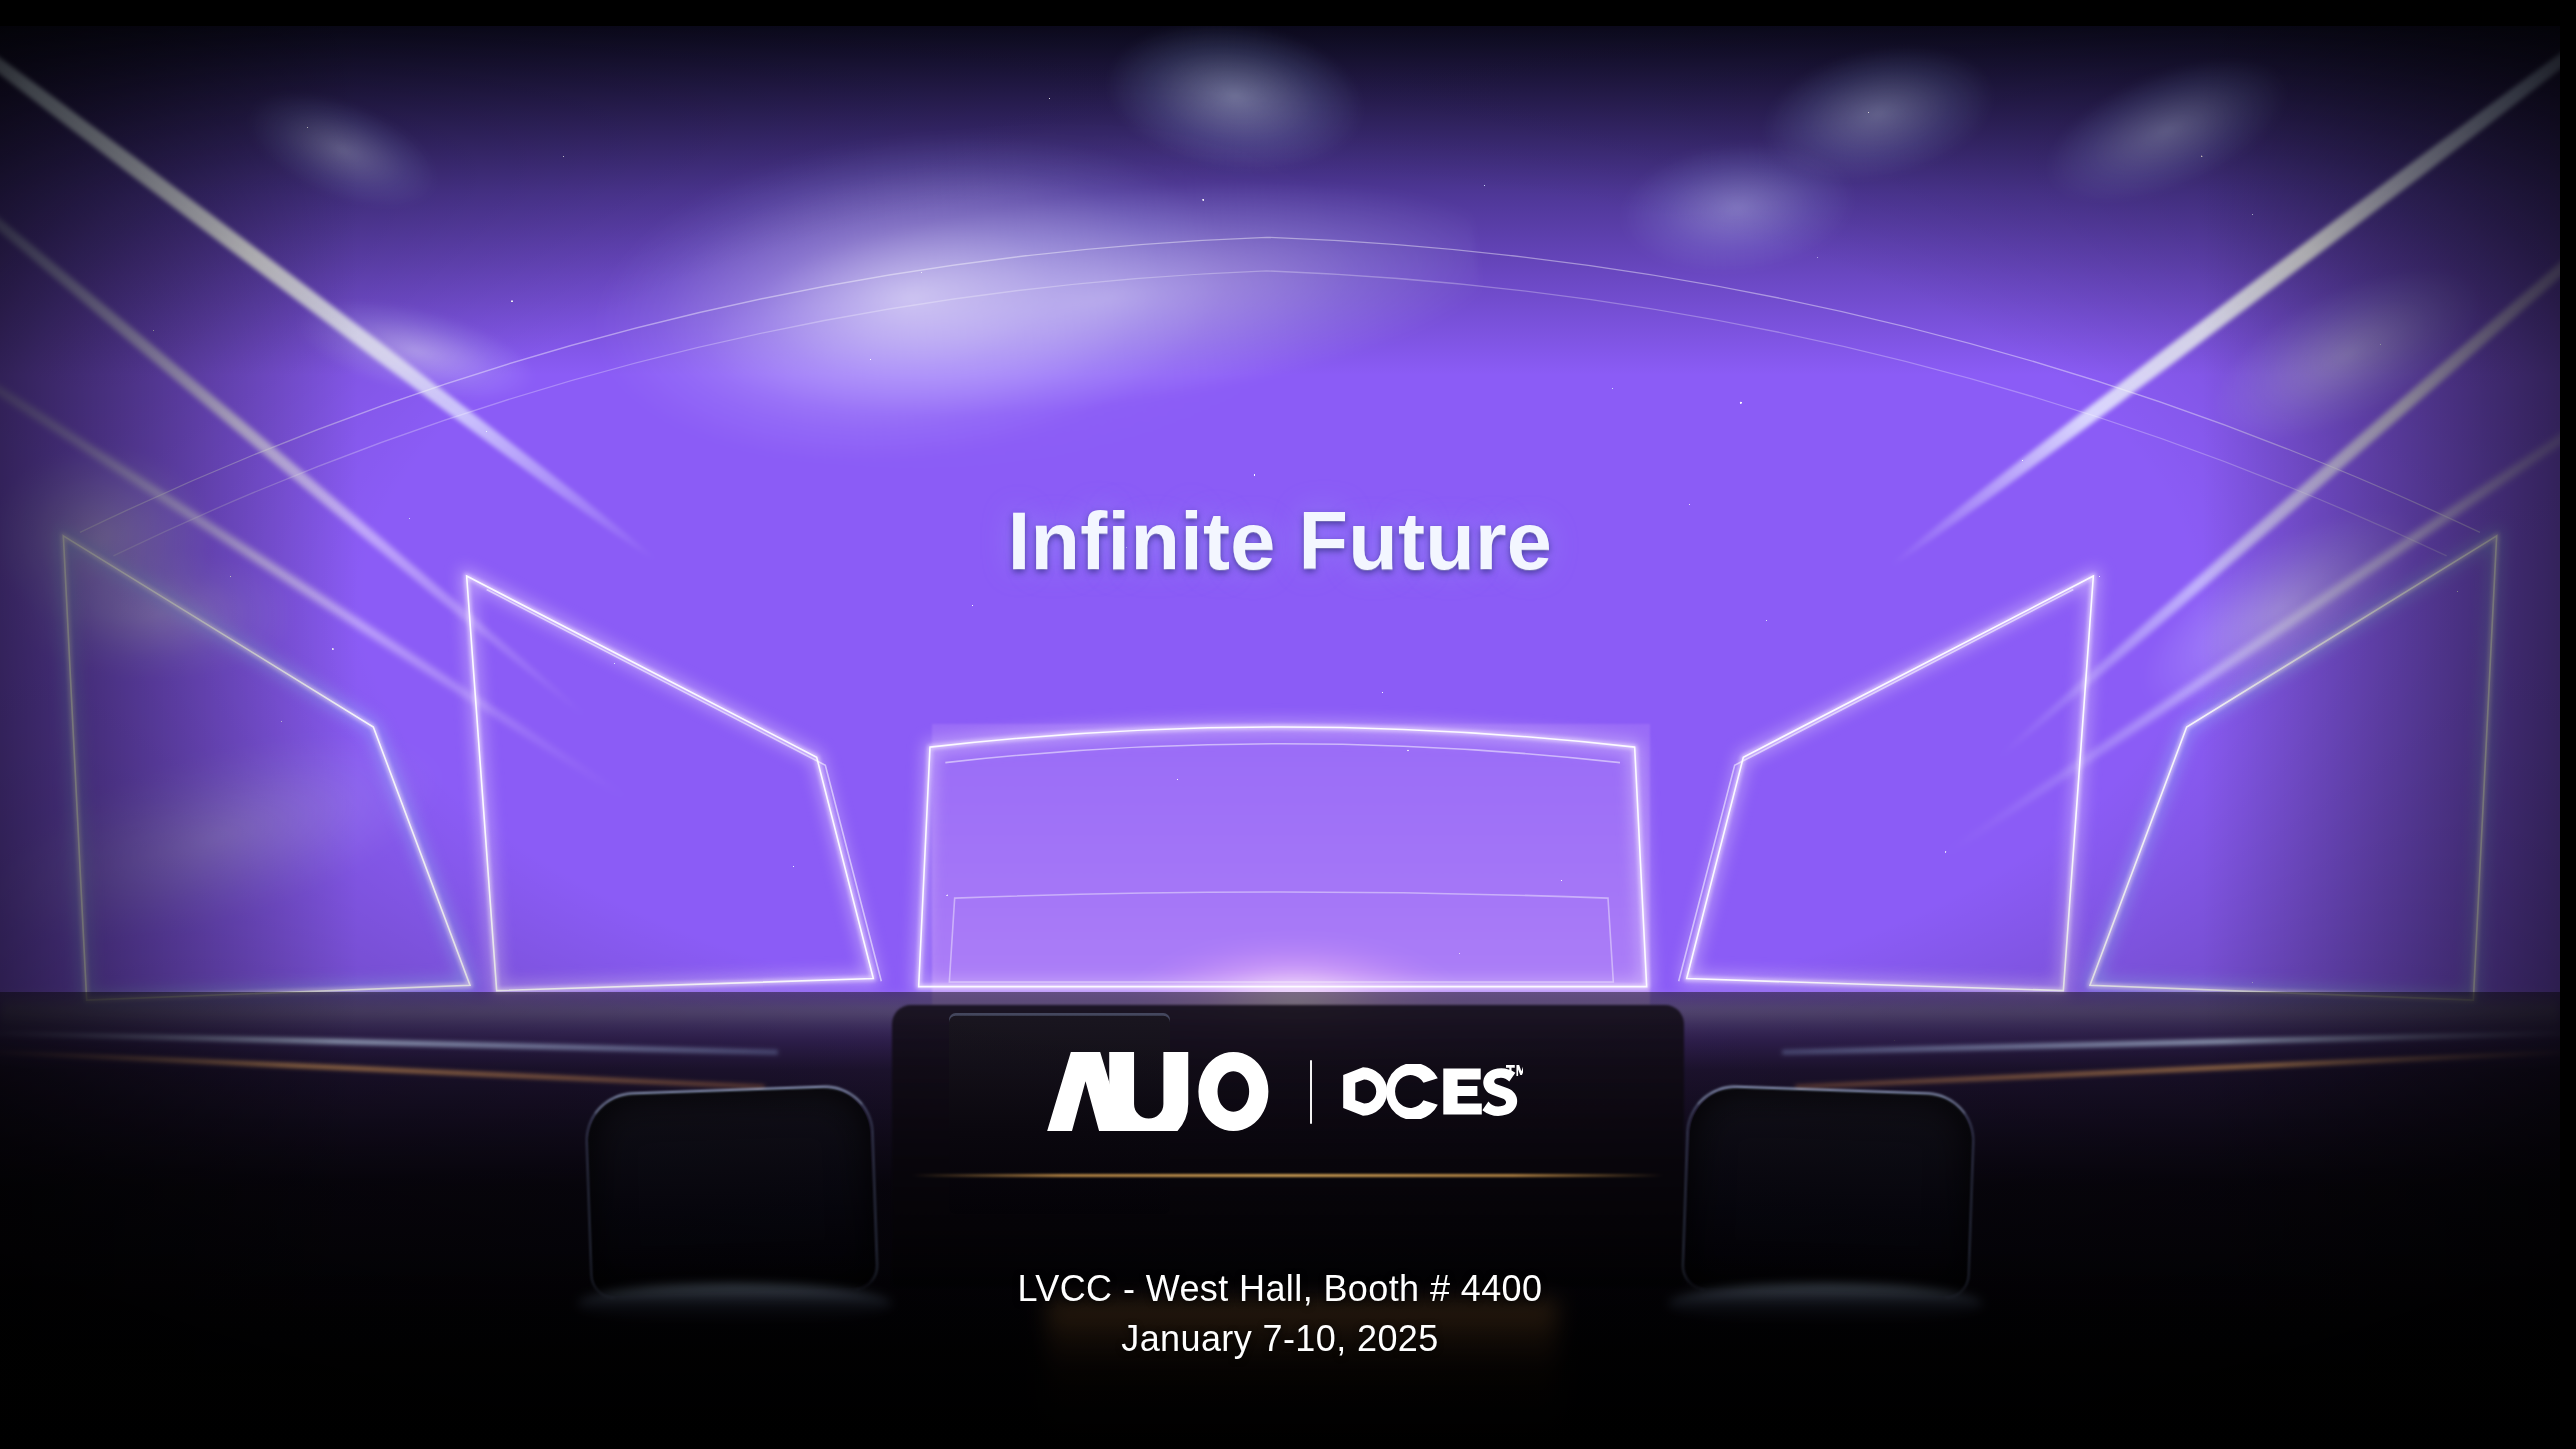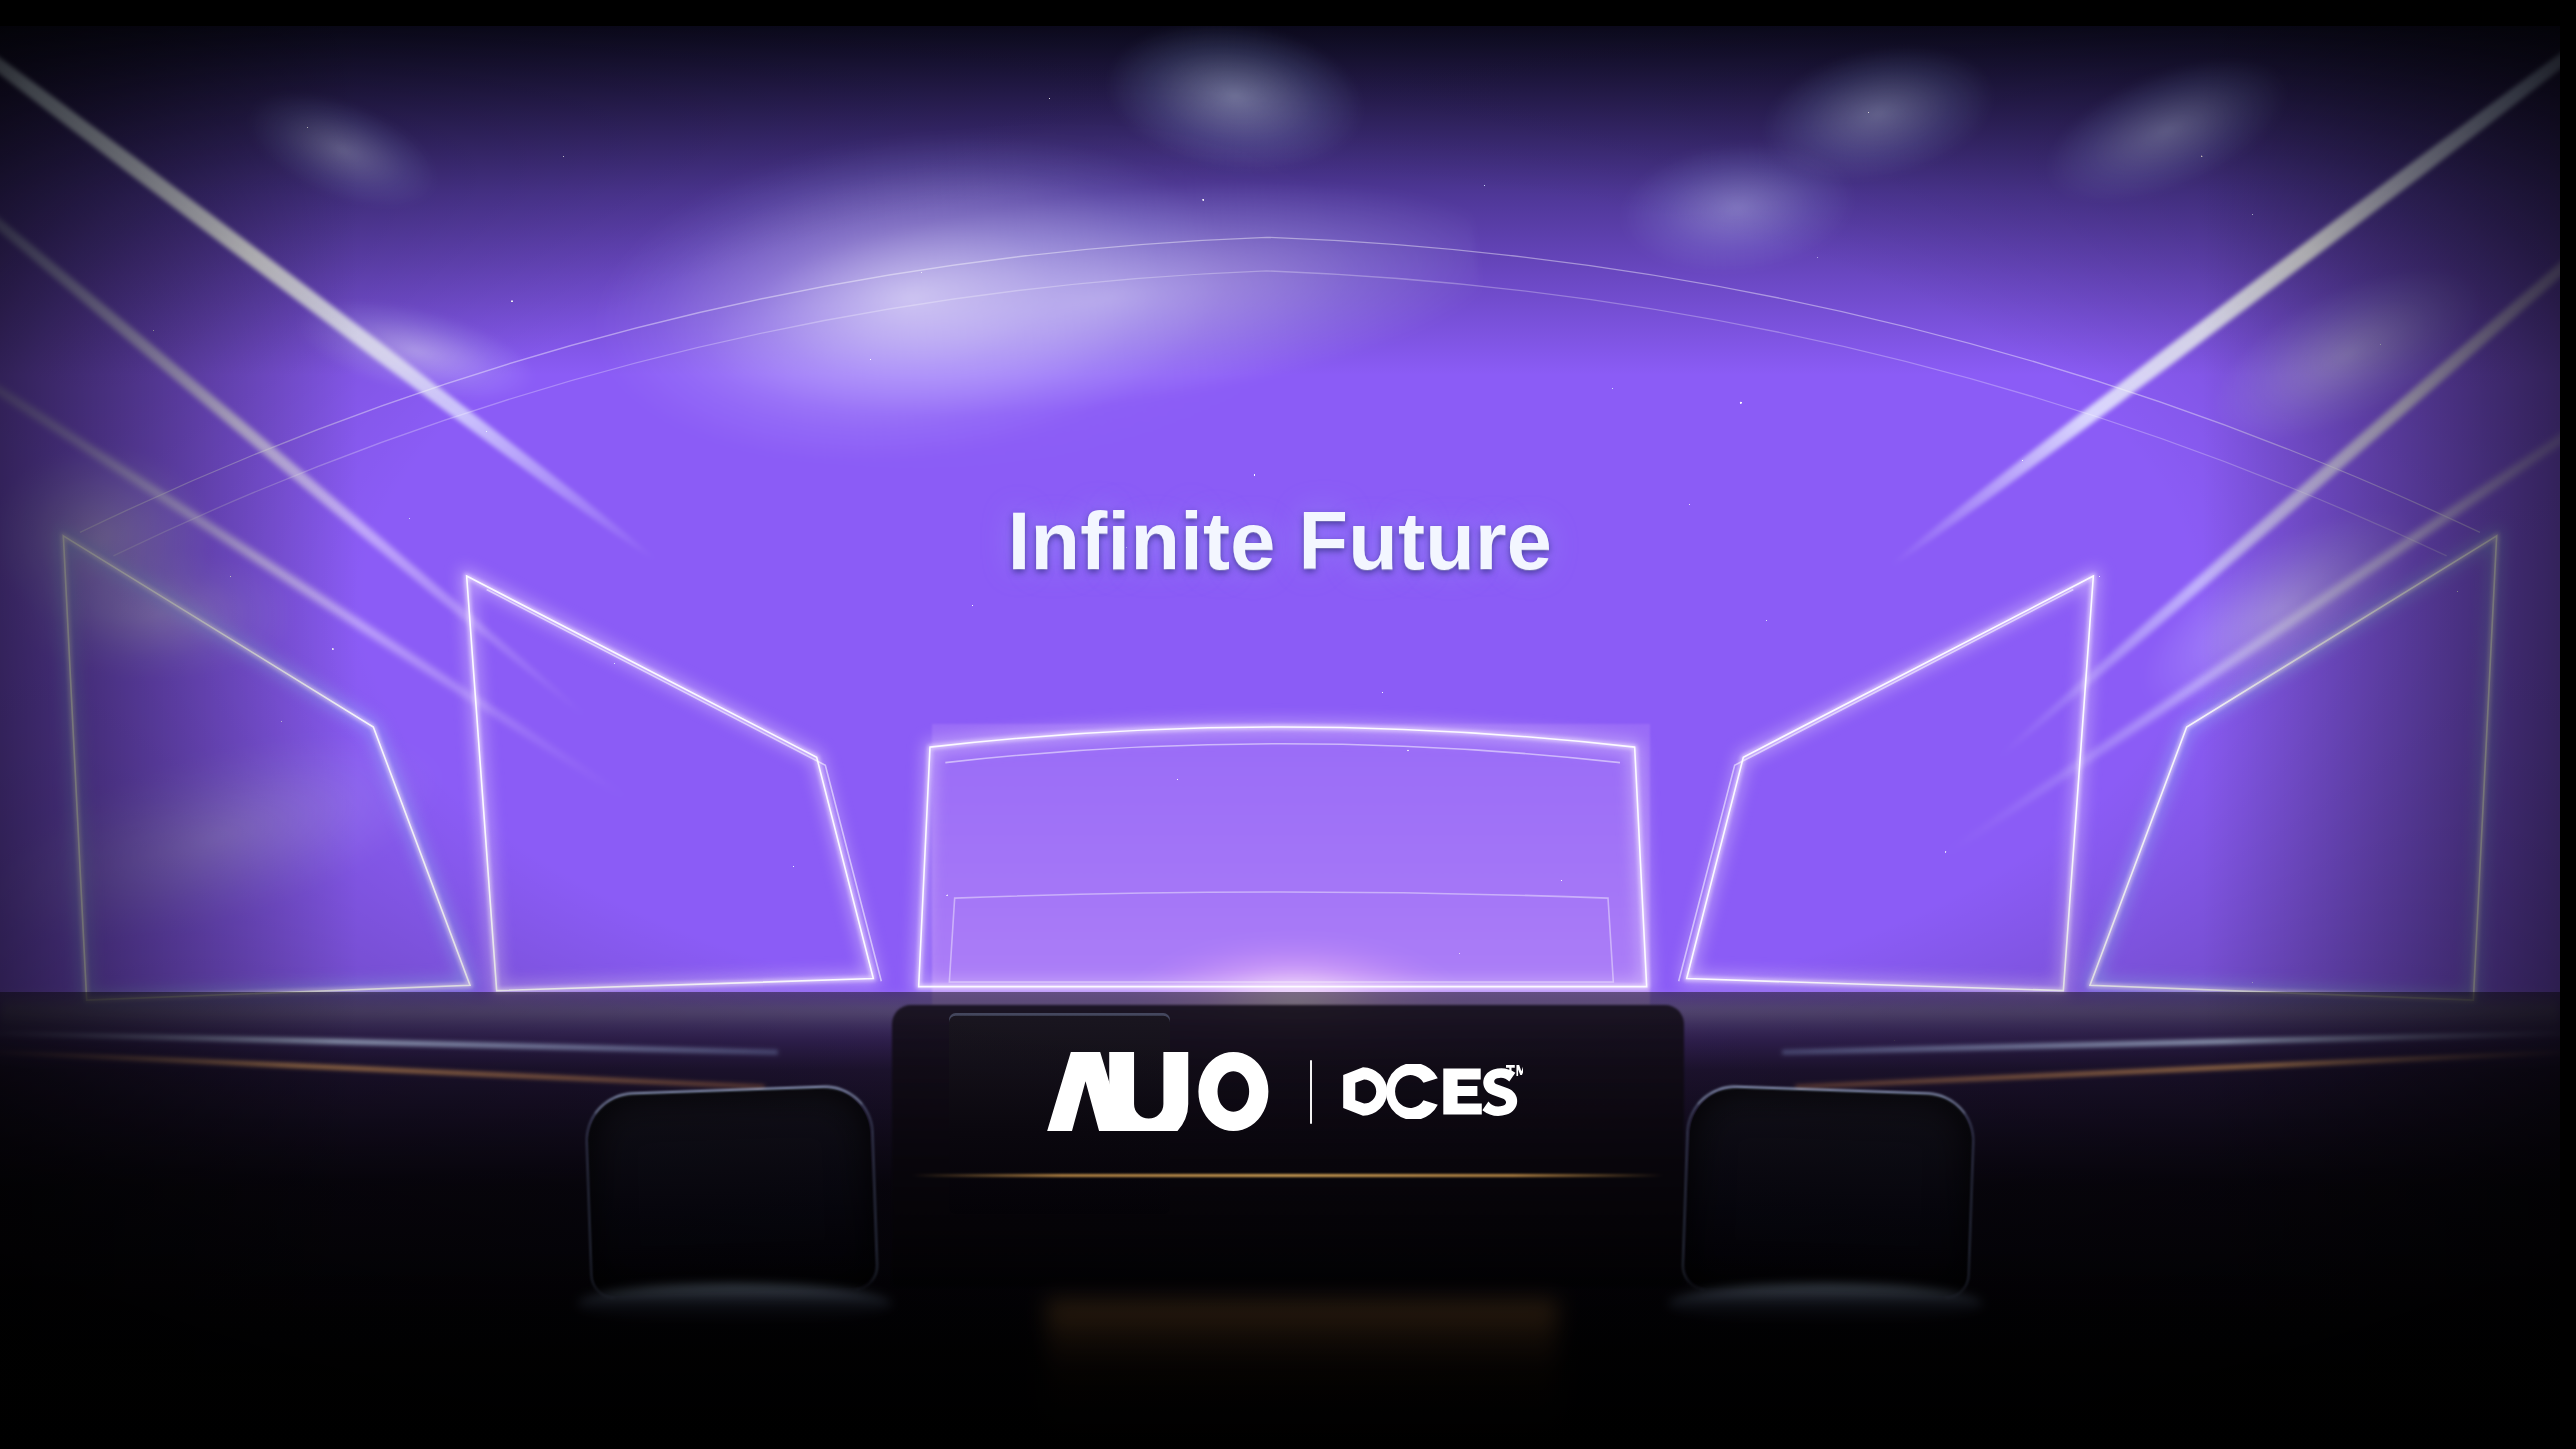--- a/index.html
+++ b/index.html
@@ -487,16 +487,20 @@
         <path d="M 186 8 L 254 8 L 254 28 L 212 28 L 212 40 L 248 40 L 248 58 L 212 58 L 212 72 L 256 72 L 256 92 L 186 92 Z"></path>
 
         <path d="M 268 68 a 24 24 0 0 0 26 8 c 8 -2 8 -10 1 -13 l -20 -7 c -22 -8 -22 -38 2 -46 a 46 46 0 0 1 40 6 L 306 32 a 22 22 0 0 0 -22 -6 c -7 2 -7 9 -1 11 l 20 7 c 24 9 23 40 -2 48 a 48 48 0 0 1 -44 -8 Z"></path>
 
         <path d="M 300 2 L 316 2 L 316 7 L 310 7 L 310 22 L 306 22 L 306 7 L 300 7 Z"></path>
         <path d="M 319 2 L 324 2 L 328 13 L 332 2 L 337 2 L 337 22 L 333 22 L 333 10 L 329 20 L 326 20 L 322 10 L 322 22 L 319 22 Z"></path>
       </g>
     </svg>
   </div>
 
+  <div class="event-info">
+    <span class="info-line">LVCC - West Hall, Booth # 4400</span>
+    <span class="info-line">January 7-10, 2025</span>
+  </div>
 
   <div class="vignette"></div>
 </div>
 
 
 </body></html>

